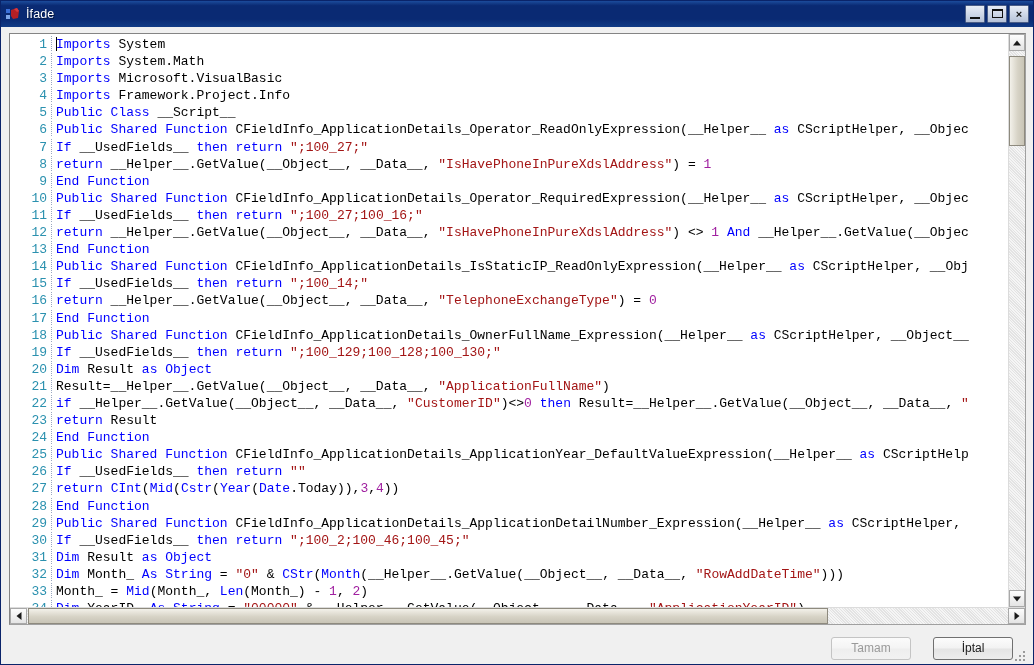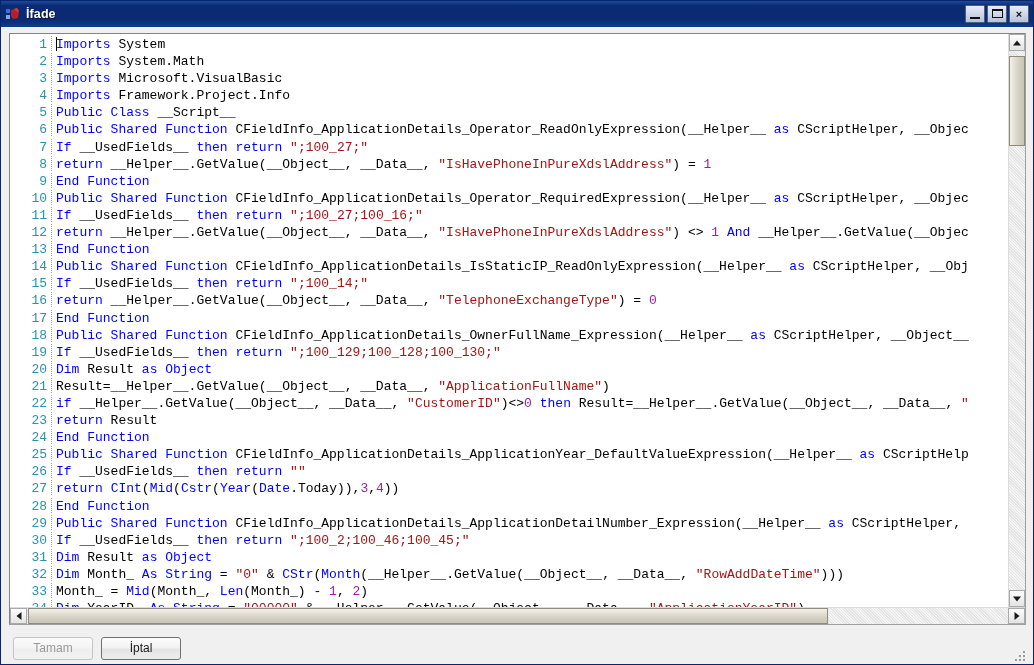--- a/index.html
+++ b/index.html
@@ -42,21 +42,21 @@
   .title-icon {
     width: 16px;
     height: 16px;
     margin-right: 5px;
     position: relative;
     flex: 0 0 16px;
   }
   .title-text {
     color: #ffffff;
     font-size: 12.5px;
-    font-weight: bold;
+    font-weight: normal;
     font-family: "Liberation Sans", sans-serif;
     letter-spacing: 0.1px;
     text-shadow: 1px 1px 0 rgba(0,0,0,0.45);
     white-space: nowrap;
   }
   .title-buttons {
     margin-left: auto;
     display: flex;
     gap: 2px;
     padding-right: 2px;
@@ -270,22 +270,24 @@
     border: 1px solid #8e8a7e;
     box-sizing: border-box;
   }
 
   
   .footer {
     flex: 1 1 auto;
     position: relative;
     display: flex;
     align-items: center;
+    justify-content: flex-end;
     padding: 8px 16px 0 0;
     box-sizing: border-box;
+    gap: 14px;
   }
   .btn {
     width: 80px;
     height: 23px;
     margin-left: 8px;
     font-family: "Liberation Sans", sans-serif;
     font-size: 12px;
     border: 1px solid #8c8c8c;
     border-radius: 3px;
     background: linear-gradient(to bottom, #fcfcfc 0%, #f2f2f2 48%, #e4e4e4 52%, #ededed 100%);

